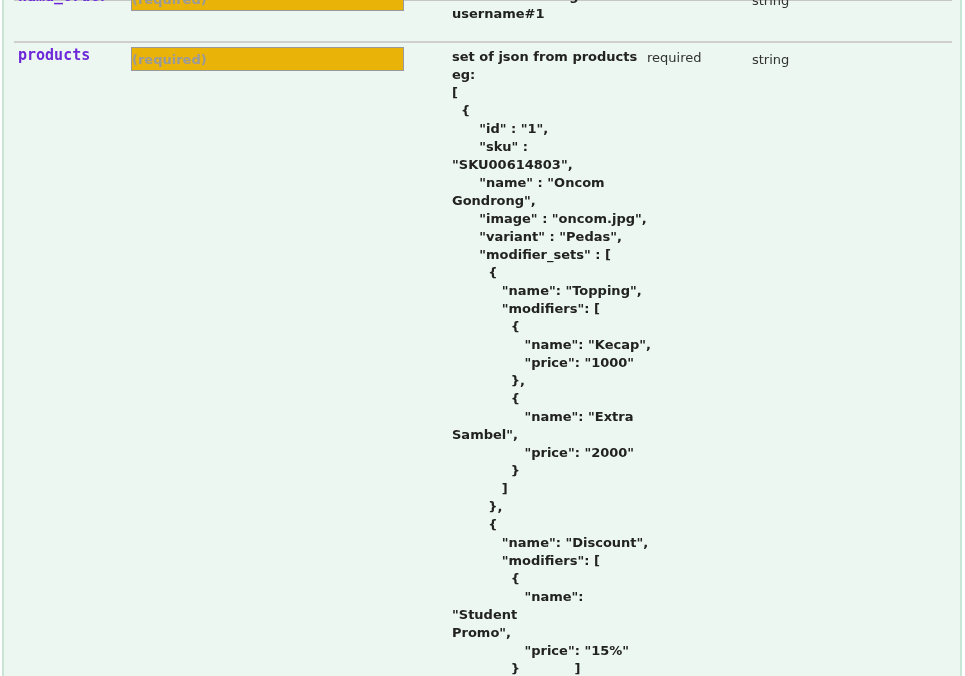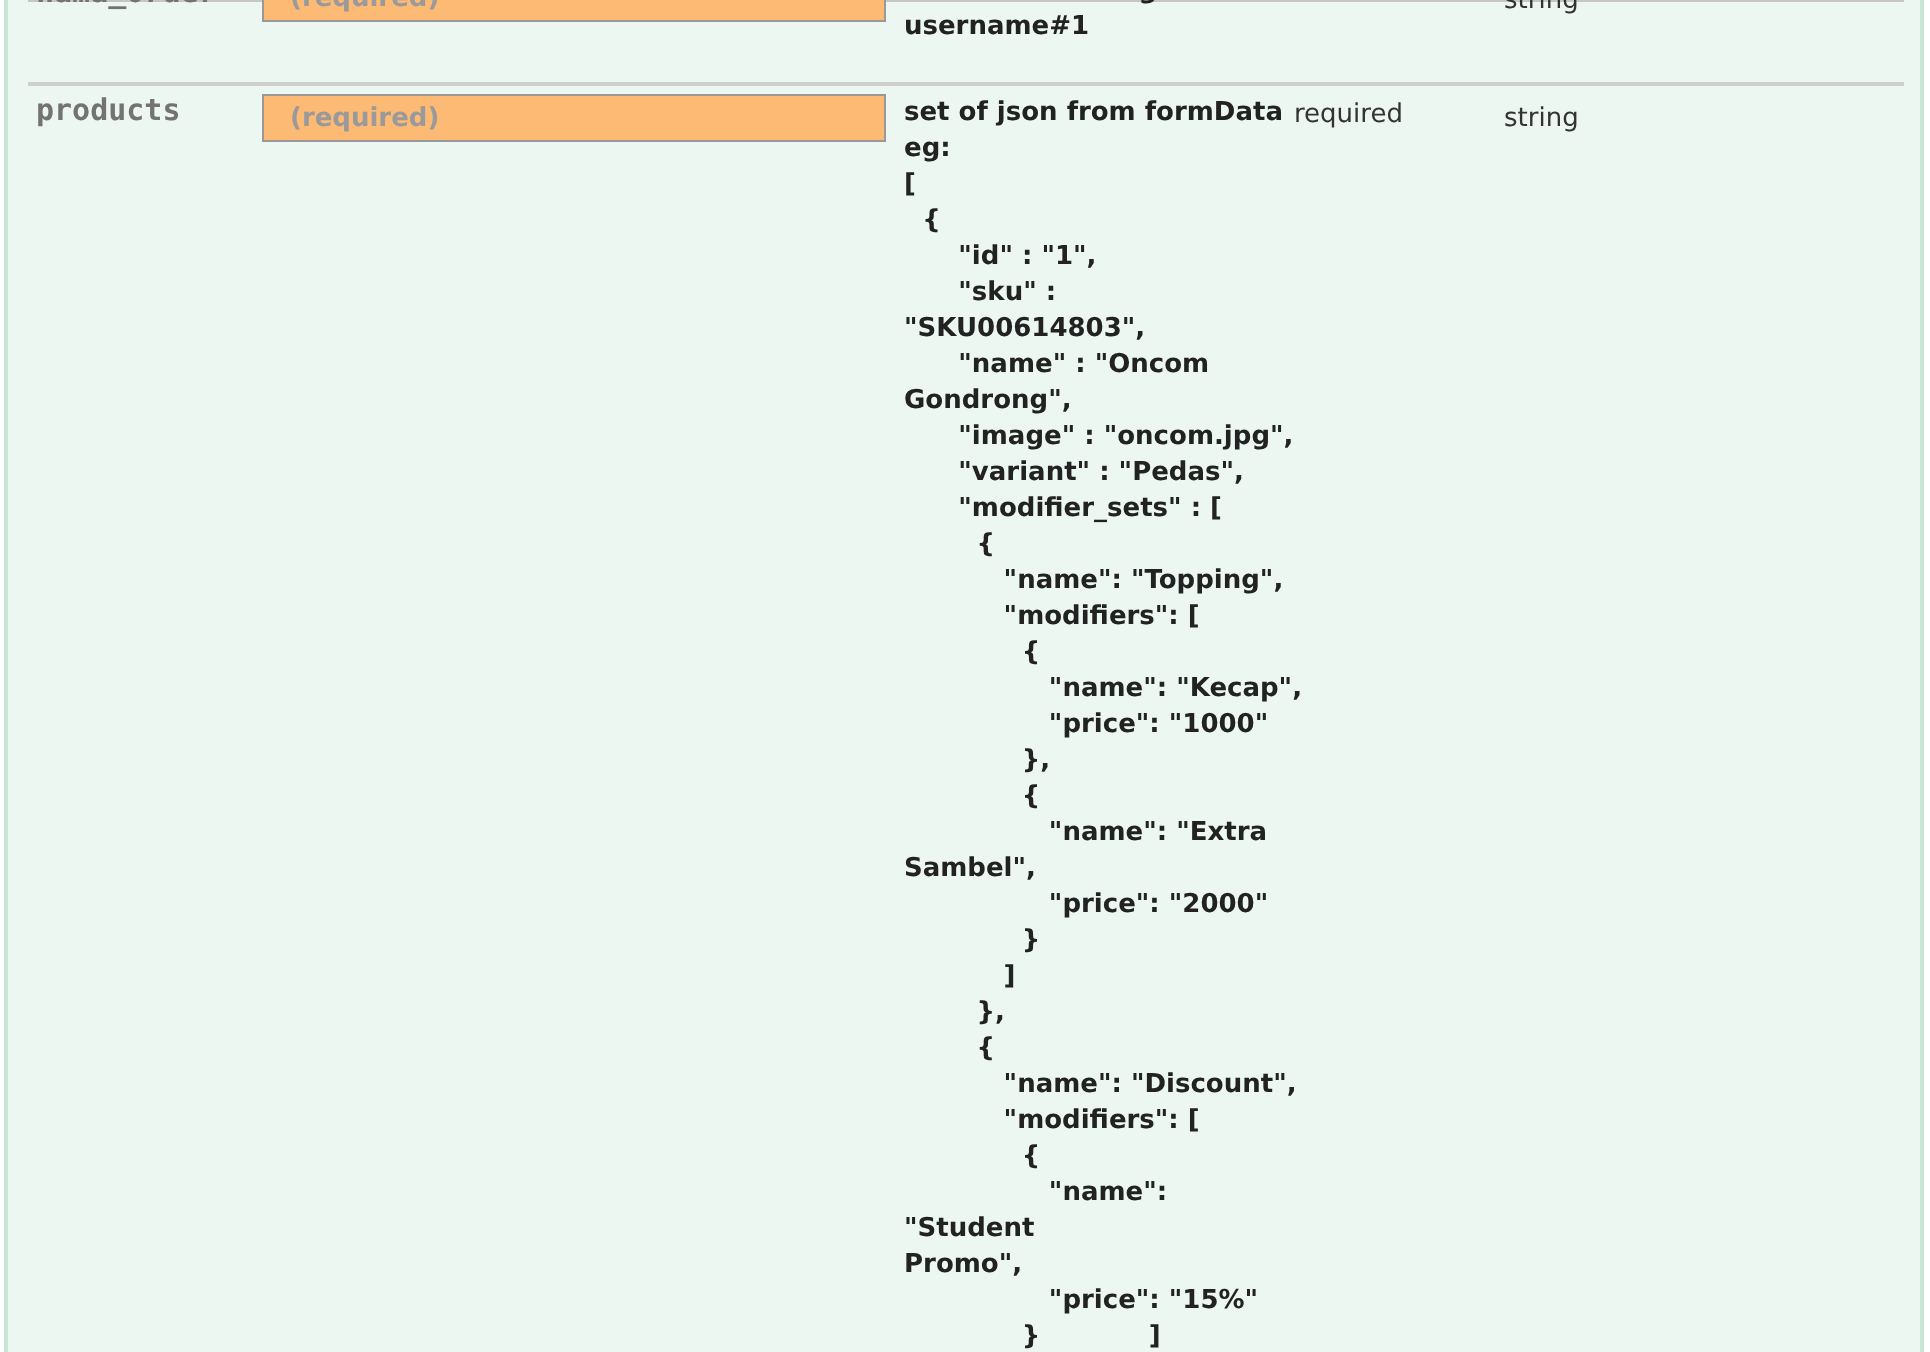--- a/index.html
+++ b/index.html
@@ -33,30 +33,30 @@
   .hline.top { top: 0; height: 1px; background: #c6c6c6; }
   .hline.mid { top: 41px; height: 2px; background: #cfcfcf; }
 
   .abs { position: absolute; z-index: 2; }
 
   .param-name {
     font-family: "DejaVu Sans Mono", monospace;
     font-weight: 700;
     font-size: 15px;
     line-height: 15px;
-    color: #737373;
+    color: #6d28d9;
     white-space: pre;
   }
   .param-input {
     box-sizing: border-box;
-    width: 312px;
+    width: 273px;
     height: 24px;
     border: 1px solid #999999;
-    background: #fdba74;
-    padding: 0 13px;
+    background: #eab308;
+    padding: 0 0;
     font-family: "DejaVu Sans", sans-serif;
     font-size: 13px;
     font-weight: 700;
     color: #555555;
     z-index: 3;
     position: absolute;
   }
   .param-input::placeholder { color: #9a9a9a; opacity: 1; font-weight: 700; }
 
   .desc {
@@ -87,21 +87,21 @@
 <input class="param-input" style="left: 131px; top: -13px;" type="text" placeholder="(required)">
 <div class="abs desc" style="left:452px; top:-13px;">
     <div>name of order eg:</div>
     <div>username#1</div>
   </div>
 <div class="abs dtype" style="left:752px; top:-6px;">string</div>
 
 <div class="abs param-name" style="left:18px; top:48px;">products</div>
 <input class="param-input" style="left: 131px; top: 47px;" type="text" placeholder="(required)">
 <div class="abs desc" style="left:452px; top:48px;">
-    <div>set of json from formData eg:</div>
+    <div>set of json from products eg:</div>
     <div>[</div>
     <div>  {</div>
     <div>      "id" : "1",</div>
     <div>      "sku" : "SKU00614803",</div>
     <div>      "name" : "Oncom</div>
     <div>Gondrong",</div>
     <div>      "image" : "oncom.jpg",</div>
     <div>      "variant" : "Pedas",</div>
     <div>      "modifier_sets" : [</div>
     <div>        {</div>

